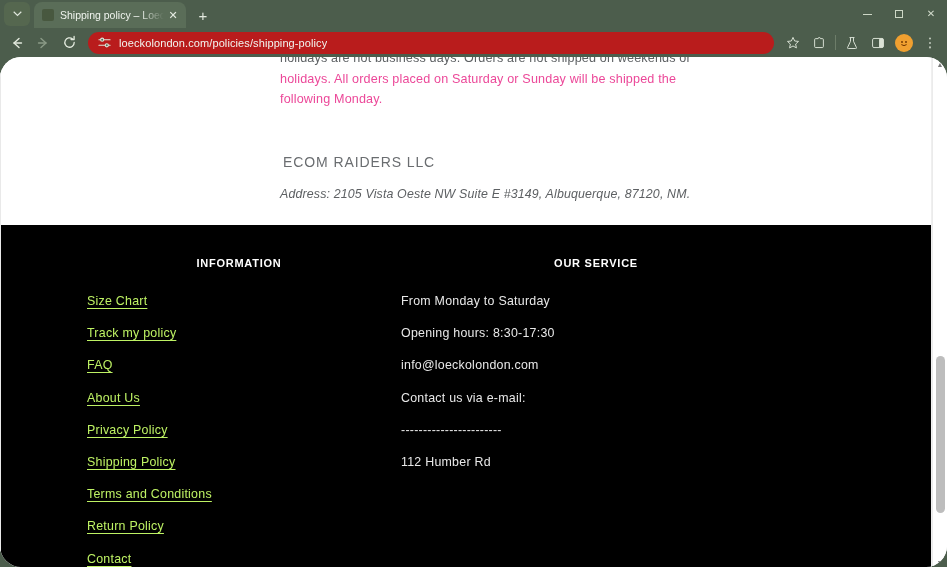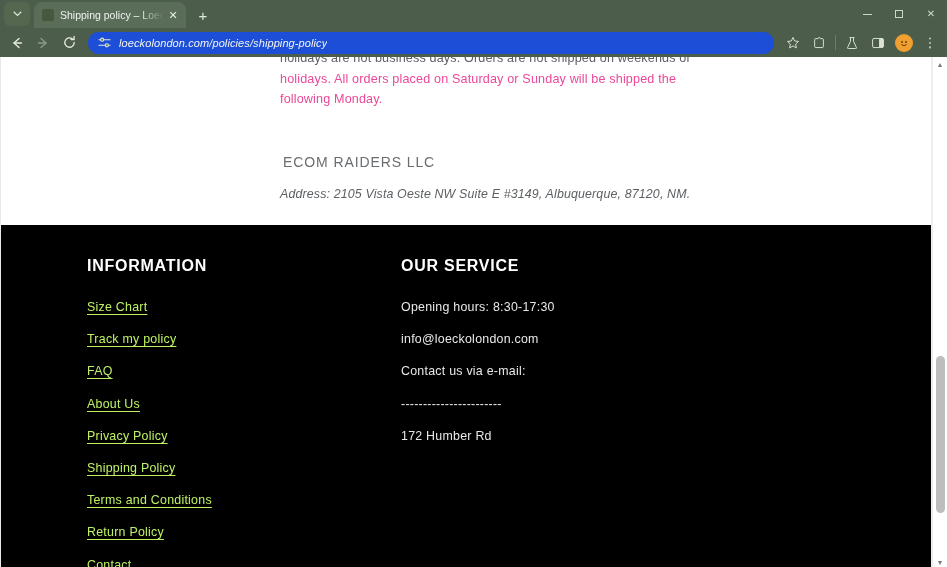--- a/index.html
+++ b/index.html
@@ -142,28 +142,27 @@
     color: #e3eade;
     font-size: 13px;
     line-height: 1;
     flex: 0 0 auto;
   }
   .tb-btn.dim { color: #8a9a86; }
   .omnibox {
     flex: 1 1 auto;
     height: 22px;
     margin: 0 6px;
-    background: #1d4ed8;
+    background: #b91c1c;
     border-radius: 11px;
     display: flex;
     align-items: center;
     padding: 0 10px;
     box-sizing: border-box;
     min-width: 0;
-    font-style: italic;
   }
   .omni-icon {
     width: 13px;
     height: 13px;
     margin-right: 8px;
     flex: 0 0 auto;
     color: #dde5d9;
     display: flex;
     align-items: center;
   }
@@ -184,20 +183,21 @@
     font-size: 10px; color:#7a3d00;
     flex: 0 0 auto;
   }
 
   
   .viewport {
     flex: 1 1 auto;
     position: relative;
     background: #ffffff;
     overflow: hidden;
+    border-radius: 21px;
   }
   .page {
     position: absolute;
     left: 0; top: 0;
     width: 932px;
     height: 512px;
     background: #ffffff;
     box-sizing: border-box;
     border-left: 1px solid #e9e9e9;
     border-right: 1px solid #efefef;
@@ -252,24 +252,25 @@
     background: #000000;
     padding: 32px 0 0 0;
     display: flex;
     box-sizing: border-box;
   }
   .fcol { box-sizing: border-box; }
   .fcol-left { width: 390px; padding-left: 86px; }
   .fcol-right { width: 400px; padding-left: 10px; }
   .fhead {
     color: #ffffff;
-    font-size: 16px;
+    font-size: 11px;
     font-weight: bold;
     letter-spacing: 0.75px;
     margin: 0 0 25px 0;
+    text-align: center;
   }
   .flink {
     display: block;
     color: #bef264;
     font-size: 12.4px;
     letter-spacing: 0.25px;
     text-decoration: underline;
     text-underline-offset: 3px;
     margin-bottom: 18.2px;
     width: fit-content;
@@ -439,25 +440,26 @@
           <a class="flink" href="#">About Us</a>
           <a class="flink" href="#">Privacy Policy</a>
           <a class="flink" href="#">Shipping Policy</a>
           <a class="flink" href="#">Terms and Conditions</a>
           <a class="flink" href="#">Return Policy</a>
           <a class="flink" href="#">Contact</a>
         </div>
 
         <div class="fcol fcol-right">
           <p class="fhead">OUR SERVICE</p>
+          <p class="ftext">From Monday to Saturday</p>
           <p class="ftext">Opening hours: 8:30-17:30</p>
           <p class="ftext">info@loeckolondon.com</p>
           <p class="ftext">Contact us via e-mail:</p>
           <p class="fdash">-----------------------</p>
-          <p class="ftext">172 Humber Rd</p>
+          <p class="ftext">112 Humber Rd</p>
         </div>
 
       </div>
     </div>
 
     <div class="scrollbar">
       <div class="sb-arrow sb-up">▲</div>
       <div class="sb-thumb"></div>
       <div class="sb-arrow sb-down">▼</div>
     </div>

